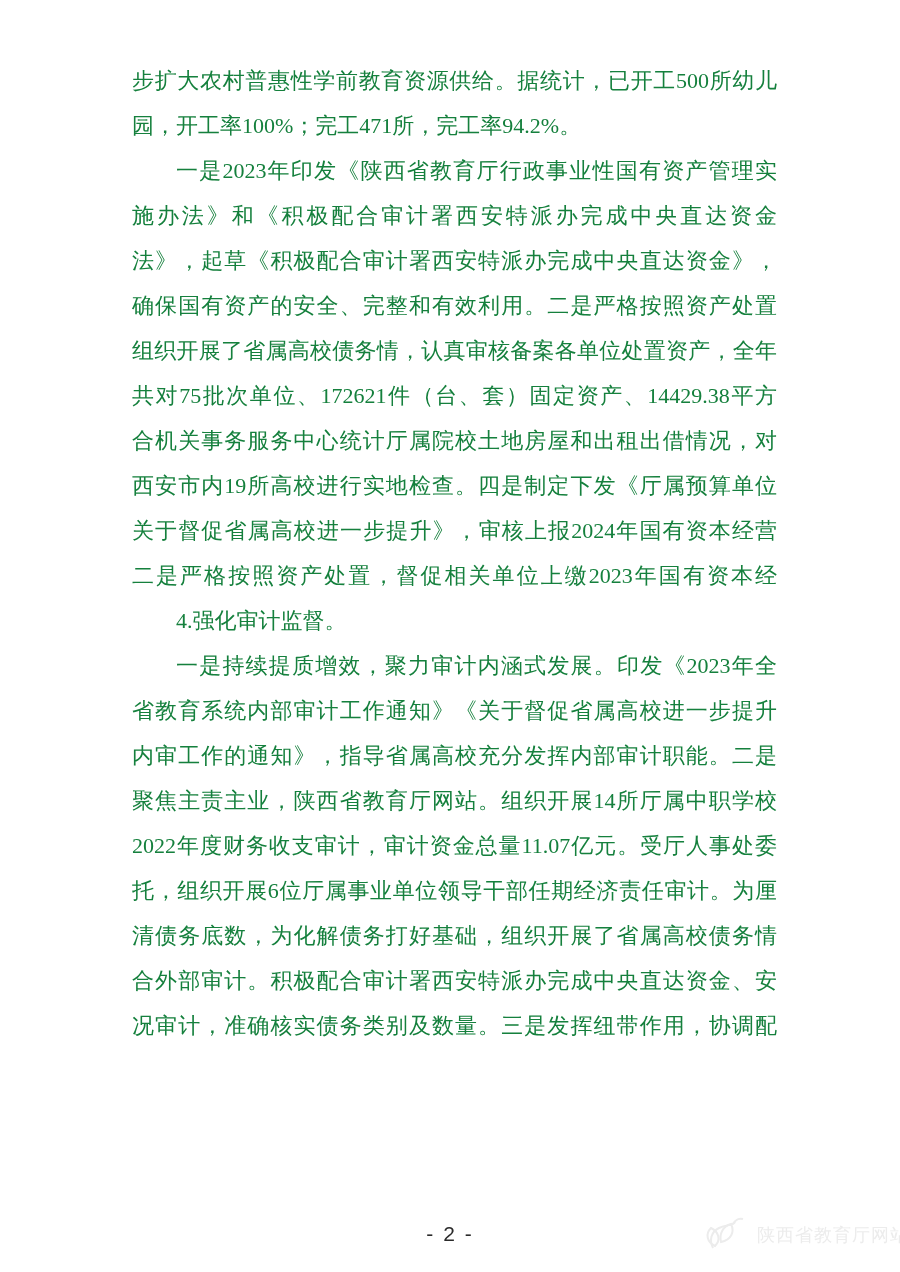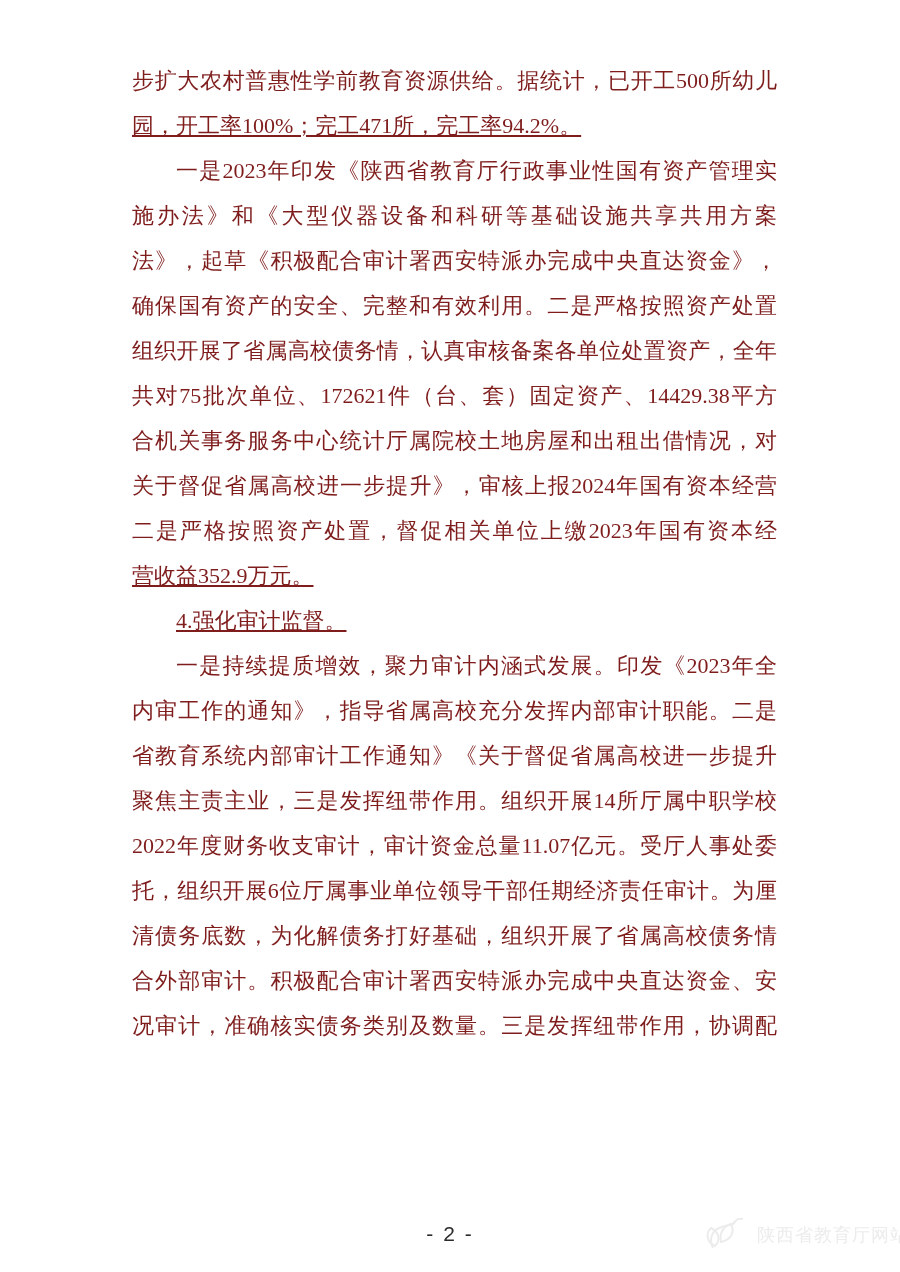--- a/index.html
+++ b/index.html
@@ -13,36 +13,35 @@
     height: 1272px;
     background: #ffffff;
     overflow: hidden;
     font-family: "Liberation Serif", "DejaVu Serif", serif;
   }
   .content {
     position: absolute;
     left: 132px;
     top: 58px;
     width: 645px;
-    color: #7f1d1d;
+    color: #15803d;
     font-size: 22px;
     line-height: 45px;
     font-weight: 400;
   }
   .line {
     height: 45px;
     text-align: justify;
     text-align-last: justify;
     text-justify: inter-character;
     white-space: pre;
   }
   .line.para-end {
     text-align: right;
     text-align-last: left;
-    text-decoration: underline;
   }
   .line.indent {
     text-indent: 44px;
   }
   .page-number {
     position: absolute;
     top: 1222px;
     left: 0;
     width: 900px;
     text-align: center;
@@ -73,34 +72,34 @@
 </style>
 </head>
 <body>
 
 <div class="page">
 
   <div class="content" id="lines-container">
       <div class="line">步扩大农村普惠性学前教育资源供给。据统计，已开工500所幼儿</div>
       <div class="line para-end">园，开工率100%；完工471所，完工率94.2%。</div>
       <div class="line indent">一是2023年印发《陕西省教育厅行政事业性国有资产管理实</div>
-      <div class="line">施办法》和《大型仪器设备和科研等基础设施共享共用方案</div>
+      <div class="line">施办法》和《积极配合审计署西安特派办完成中央直达资金</div>
       <div class="line">法》，起草《积极配合审计署西安特派办完成中央直达资金》，</div>
       <div class="line">确保国有资产的安全、完整和有效利用。二是严格按照资产处置</div>
       <div class="line">组织开展了省属高校债务情，认真审核备案各单位处置资产，全年</div>
       <div class="line">共对75批次单位、172621件（台、套）固定资产、14429.38平方</div>
       <div class="line">合机关事务服务中心统计厅属院校土地房屋和出租出借情况，对</div>
+      <div class="line">西安市内19所高校进行实地检查。四是制定下发《厅属预算单位</div>
       <div class="line">关于督促省属高校进一步提升》，审核上报2024年国有资本经营</div>
       <div class="line">二是严格按照资产处置，督促相关单位上缴2023年国有资本经</div>
-      <div class="line para-end">营收益352.9万元。</div>
       <div class="line indent para-end">4.强化审计监督。</div>
       <div class="line indent">一是持续提质增效，聚力审计内涵式发展。印发《2023年全</div>
+      <div class="line">省教育系统内部审计工作通知》《关于督促省属高校进一步提升</div>
       <div class="line">内审工作的通知》，指导省属高校充分发挥内部审计职能。二是</div>
-      <div class="line">省教育系统内部审计工作通知》《关于督促省属高校进一步提升</div>
-      <div class="line">聚焦主责主业，三是发挥纽带作用。组织开展14所厅属中职学校</div>
+      <div class="line">聚焦主责主业，陕西省教育厅网站。组织开展14所厅属中职学校</div>
       <div class="line">2022年度财务收支审计，审计资金总量11.07亿元。受厅人事处委</div>
       <div class="line">托，组织开展6位厅属事业单位领导干部任期经济责任审计。为厘</div>
       <div class="line">清债务底数，为化解债务打好基础，组织开展了省属高校债务情</div>
       <div class="line">合外部审计。积极配合审计署西安特派办完成中央直达资金、安</div>
       <div class="line">况审计，准确核实债务类别及数量。三是发挥纽带作用，协调配</div>
     </div>
 
   <div class="watermark">
     <span>
       <svg width="50" height="46" viewBox="0 0 50 46" fill="none" xmlns="http://www.w3.org/2000/svg">

